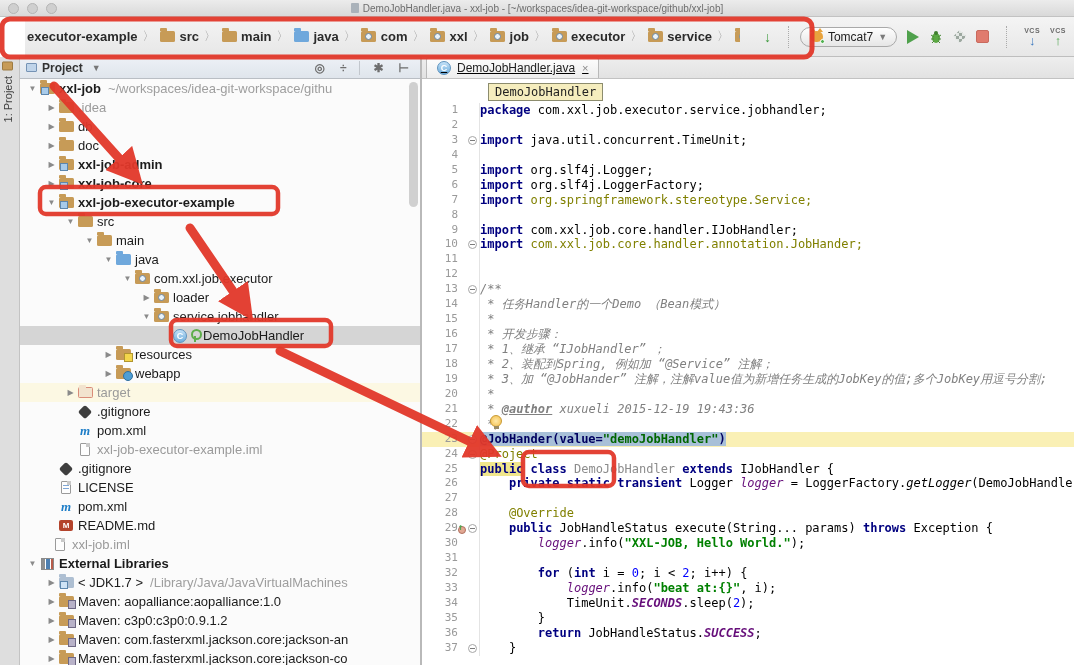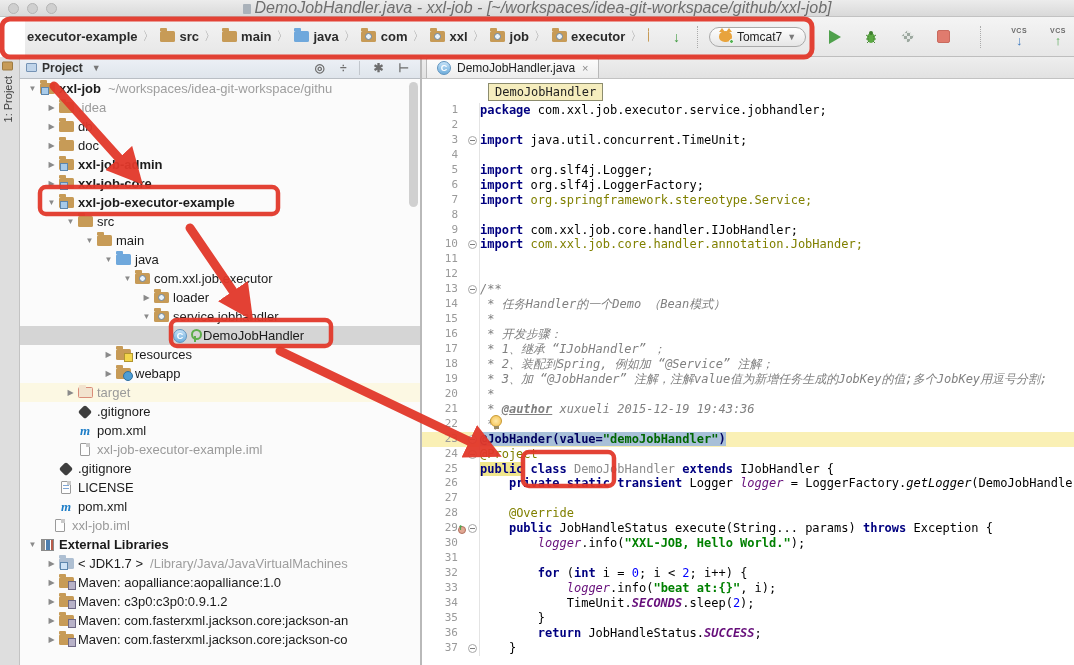--- a/index.html
+++ b/index.html
@@ -3,31 +3,31 @@
 <meta charset="utf-8">
 <style>
   *{margin:0;padding:0;box-sizing:border-box;}
   html,body{width:1074px;height:665px;overflow:hidden;background:#fff;
     font-family:"Liberation Sans", sans-serif;-webkit-font-smoothing:antialiased;}
   
   .titlebar{height:17px;background:linear-gradient(#ECECEC,#D9D9D9);border-bottom:1px solid #C2C2C2;
     display:flex;align-items:center;position:relative;}
   .lights{display:flex;gap:8px;margin-left:8px;}
   .light{width:11px;height:11px;border-radius:50%;background:#CFCFCF;border:1px solid #B5B5B5;}
-  .wtitle{position:absolute;left:0;right:0;text-align:center;font-size:16px;color:#6E6E6E;white-space:nowrap;font-style:italic;}
+  .wtitle{position:absolute;left:0;right:0;text-align:center;font-size:10px;color:#6E6E6E;white-space:nowrap;}
   .wtitle .doc{display:inline-block;width:8px;height:10px;background:#AAB2BA;border-radius:1px;margin-right:4px;vertical-align:-1px;}
   
   .navbar{height:40px;background:linear-gradient(#F4F4F4,#E7E7E7);border-bottom:1px solid #BEBEBE;
     display:flex;align-items:center;position:relative;margin-left:25px;}
   .crumbs{display:flex;align-items:center;white-space:nowrap;overflow:hidden;padding-left:2px;flex:0 1 auto;}
   .crumb{display:flex;align-items:center;font-size:13px;font-weight:bold;color:#2B2B2B;gap:4px;}
   .chev{color:#9B9B9B;font-size:12px;margin:0 5px;font-weight:normal;}
   .navdown{color:#3F9A3F;font-weight:bold;font-size:14px;margin:0 10px 0 24px;}
   .toolsep{height:22px;border-left:1px dotted #ABABAB;margin:0 7px;}
-  .runbox{display:flex;align-items:center;gap:23px;margin-left:4px;margin-right:8px;}
+  .runbox{display:flex;align-items:center;gap:10px;margin-left:4px;margin-right:8px;}
   .tomcat-btn{display:flex;align-items:center;gap:5px;border:1px solid #A9A9A9;border-radius:11px;
     background:linear-gradient(#FEFEFE,#E6E6E6);padding:2px 9px;font-size:12px;color:#222;}
   .cat{width:13px;height:11px;background:#E8A33D;border-radius:50% 50% 45% 45%;position:relative;}
   .cat::before,.cat::after{content:"";position:absolute;top:-3px;border-left:3px solid transparent;border-right:3px solid transparent;border-bottom:4px solid #E8A33D;}
   .cat::before{left:0;} .cat::after{right:0;}
   .cat i{position:absolute;right:-2px;bottom:-2px;width:5px;height:5px;border-radius:50%;background:#53B253;border:1px solid #fff;}
   .ddarrow{color:#7B7B7B;font-size:9px;}
   .play{width:0;height:0;border-top:7px solid transparent;border-bottom:7px solid transparent;border-left:12px solid #4FA14C;}
   .bug{width:14px;height:14px;}
   .cov{width:13px;height:13px;background:repeating-conic-gradient(#9DA8A0 0 25%,#E4E8E5 0 50%);background-size:6px 6px;clip-path:polygon(50% 0,100% 50%,50% 100%,0 50%);}
@@ -83,21 +83,21 @@
   .i-maven::after{content:"m";color:#1E7EC8;font:bold italic 13px/1 "Liberation Serif",serif;}
   .i-file .fl{width:10px;height:13px;background:#FDFDFD;border:1px solid #9A9A9A;border-radius:1px;position:relative;}
   .i-file .fl::after{content:"";position:absolute;right:-1px;top:-1px;width:4px;height:4px;background:#C9C9C9;}
   .i-license .fl::before{content:"";position:absolute;left:1px;top:3px;width:6px;height:6px;
     background:repeating-linear-gradient(#7FA7D6 0 1px,transparent 1px 3px);}
   .i-readme .rm{width:14px;height:11px;background:#B3432B;border-radius:2px;color:#fff;font:bold 8px/11px "Liberation Sans",sans-serif;text-align:center;}
   .i-readme .rm::after{content:"M";}
   .i-extlib .bk{width:13px;height:12px;background:linear-gradient(90deg,#8F8F8F 0 3px,#fff 3px 4px,#4E7FB0 4px 8px,#fff 8px 9px,#B85C4A 9px 13px);border:1px solid #8A8A8A;}
   
   .editor{flex:1;display:flex;flex-direction:column;background:#fff;position:relative;overflow:hidden;}
-  .tabbar{height:22px;background:linear-gradient(#EEEEEE,#E2E2E2);border-bottom:1px solid #C2C2C2;display:flex;align-items:flex-end;}
+  .tabbar{height:22px;background:linear-gradient(#EEEEEE,#E2E2E2);border-bottom:1px solid #C2C2C2;display:flex;align-items:flex-end;text-decoration:underline;}
   .tab{height:21px;display:flex;align-items:center;gap:5px;padding:0 9px;background:linear-gradient(#FDFDFD,#EDEDED);
     border:1px solid #B9B9B9;border-bottom:none;border-radius:3px 3px 0 0;margin-left:4px;font-size:12px;color:#222;}
   .tab .x{color:#8A8A8A;font-size:11px;margin-left:2px;}
   .codearea{position:relative;flex:1;padding-top:24px;overflow:hidden;font-family:"DejaVu Sans Mono",monospace;font-size:12px;}
   .hintbox{position:absolute;top:4px;left:66px;background:#F5EDBE;border:1px solid #8C8C6E;
     font-family:"DejaVu Sans Mono",monospace;font-size:12px;color:#222;padding:1px 6px;z-index:3;}
   .cl{height:14.95px;line-height:14.95px;display:flex;white-space:pre;}
   .gnum{width:36px;flex:none;text-align:right;color:#9A9A9A;font-size:11px;}
   .gicons{width:22px;flex:none;display:flex;align-items:center;justify-content:flex-end;gap:2px;padding-right:2px;border-right:1px solid #E4E4E4;}
   .codetext{margin-left:0;}
@@ -412,20 +412,27 @@
           <span class="tw"></span>
           <span class="ico i-license i-file">
             <span class="fl"></span>
           </span>
           <span class="tlabel">LICENSE</span>
         </div>
         <div class="trow" style="padding-left: 25px;">
           <span class="tw"></span>
           <span class="ico i-maven"></span>
           <span class="tlabel">pom.xml</span>
+        </div>
+        <div class="trow" style="padding-left: 25px;">
+          <span class="tw"></span>
+          <span class="ico i-readme">
+            <span class="rm"></span>
+          </span>
+          <span class="tlabel">README.md</span>
         </div>
         <div class="trow dim" style="padding-left: 19px;">
           <span class="tw"></span>
           <span class="ico i-iml i-file">
             <span class="fl"></span>
           </span>
           <span class="tlabel">xxl-job.iml</span>
         </div>
         <div class="trow bold" style="padding-left: 6px;">
           <span class="tw">▼</span>

